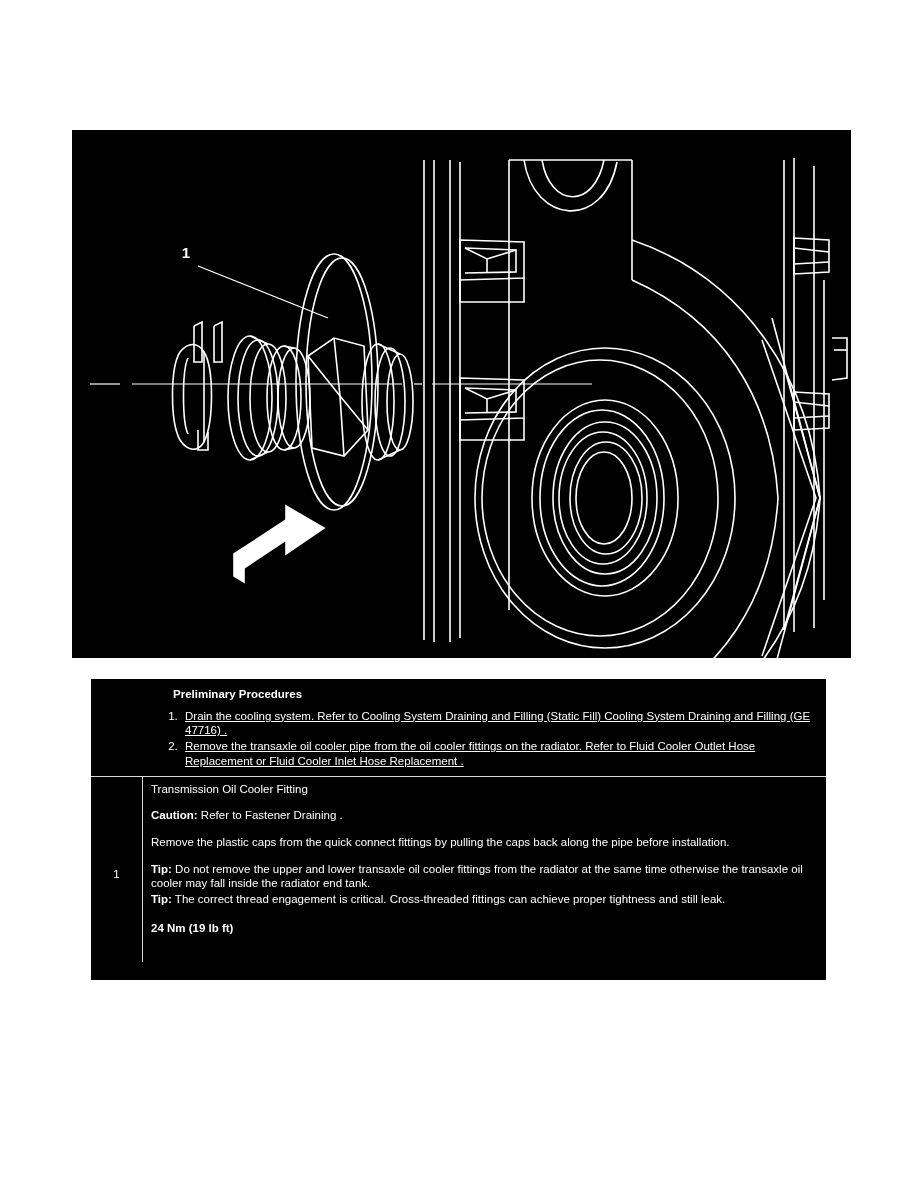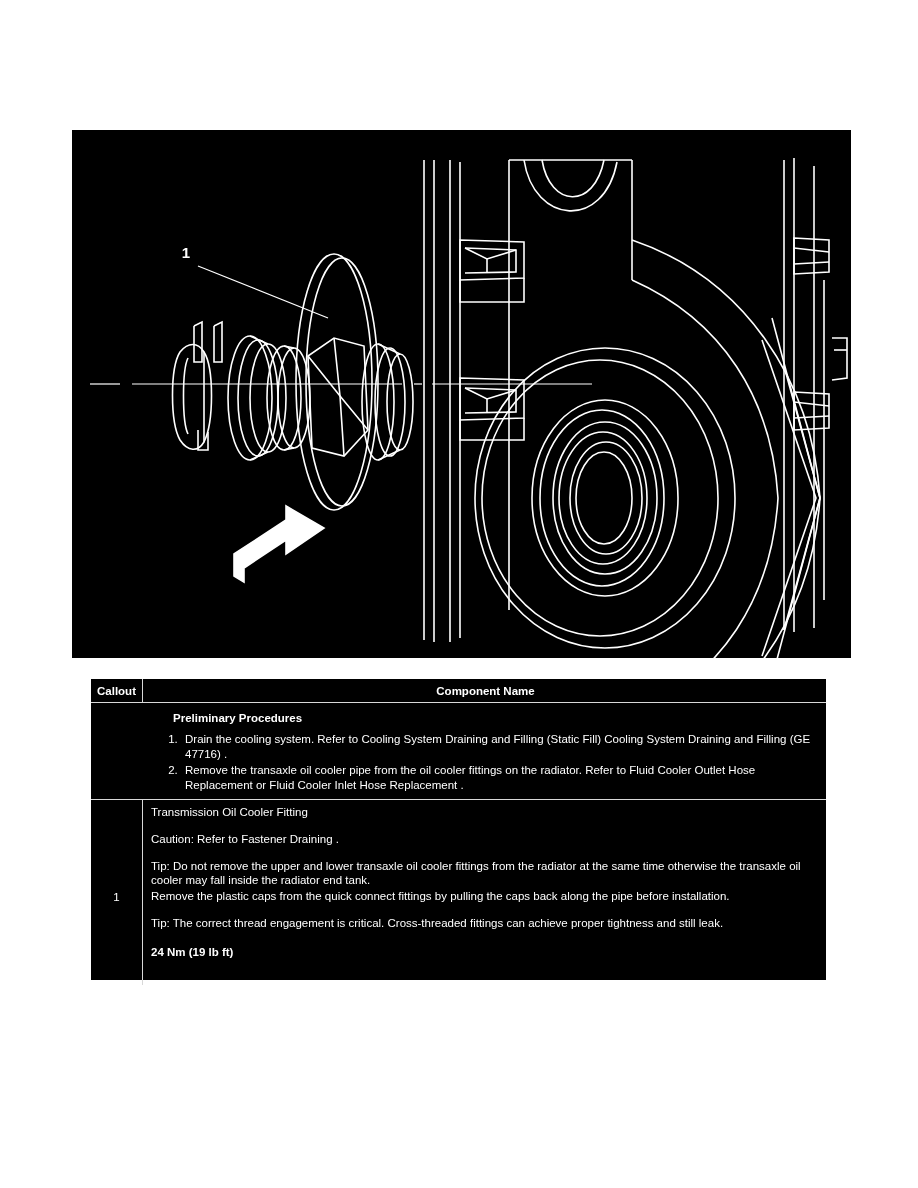--- a/index.html
+++ b/index.html
@@ -96,20 +96,21 @@
 
   
   .prelim-title {
     font-weight: bold;
     margin: 5px 0 7px 22px;
   }
   ol.prelim-list {
     margin: 0 0 4px 0;
     padding-left: 30px;
     list-style-type: decimal;
+    text-decoration: underline;
   }
   ol.prelim-list li {
     margin-bottom: 1px;
     padding-left: 4px;
   }
 
   
   .row-body {
     display: flex;
     min-height: 185px;
@@ -126,21 +127,21 @@
     font-size: 11.5px;
   }
   .body-main {
     flex: 1;
     box-sizing: border-box;
     padding: 5px 6px 4px 8px;
   }
   .p-line { margin: 0 0 12px 0; }
   .p-line.tight { margin-bottom: 1px; }
   .p-line.last { margin-bottom: 0; }
-  .bold { font-weight: normal; }
+  .bold { font-weight: bold; }
   .torque {
     font-weight: bold;
     margin-top: 14px;
   }
 </style>
 </head>
 <body>
 
 <div id="illustration">
   <svg viewBox="0 0 779 528" xmlns="http://www.w3.org/2000/svg">
@@ -274,28 +275,20 @@
     <g>
       <path class="cl-fill" d="M162 424 L214 390 L214 376 L252 398 L214 424 L214 410 L172 438 L172 452 L162 446 Z"></path>
       <path class="cl" d="M162 424 L214 390 L214 376 L252 398 L214 424 L214 410 L172 438 L172 452 L162 446 Z"></path>
     </g>
 
   </svg>
 </div>
 
 <div id="proc-table">
 
-  <div class="row row-head">
-    <div class="cell-callout bordered">
-      <span class="head-callout-label">Callout</span>
-    </div>
-    <div class="cell-main">
-      <div class="head-component-label">Component Name</div>
-    </div>
-  </div>
 
   <div class="row row-prelim">
     <div class="cell-callout"></div>
     <div class="cell-main">
       <div class="prelim-title">Preliminary Procedures</div>
       <ol class="prelim-list">
         <li>Drain the cooling system. Refer to Cooling System Draining and Filling (Static Fill) Cooling System Draining and Filling (GE 47716) .</li>
         <li>Remove the transaxle oil cooler pipe from the oil cooler fittings on the radiator. Refer to Fluid Cooler Outlet Hose Replacement or Fluid Cooler Inlet Hose Replacement .</li>
       </ol>
     </div>
@@ -303,23 +296,23 @@
 
   <div class="row-body">
     <div class="body-callout">1</div>
     <div class="body-main">
 
       <p class="p-line">Transmission Oil Cooler Fitting</p>
 
       <p class="p-line"><span class="bold">Caution:</span><span> Refer to Fastener Draining .</span></p>
 
 
+      <p class="p-line">Remove the plastic caps from the quick connect fittings by pulling the caps back along the pipe before installation.</p>
+
       <p class="p-line tight"><span class="bold">Tip:</span><span> Do not remove the upper and lower transaxle oil cooler fittings from the radiator at the same time otherwise the transaxle oil cooler may fall inside the radiator end tank.</span></p>
-
-      <p class="p-line">Remove the plastic caps from the quick connect fittings by pulling the caps back along the pipe before installation.</p>
 
       <p class="p-line last"><span class="bold">Tip:</span><span> The correct thread engagement is critical. Cross-threaded fittings can achieve proper tightness and still leak.</span></p>
 
       <p class="torque">24 Nm (19 lb ft)</p>
     </div>
   </div>
 
 </div>
 
 </body></html>

